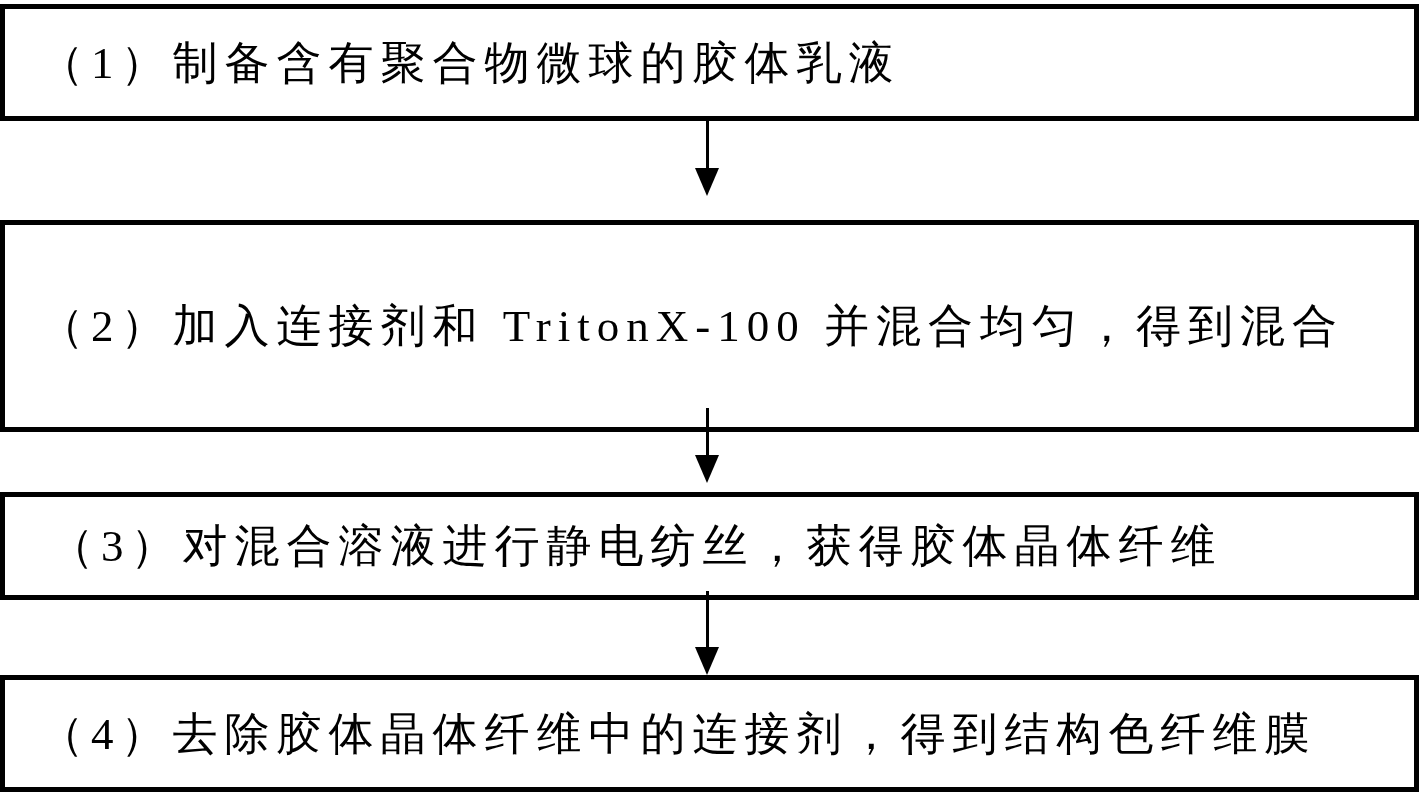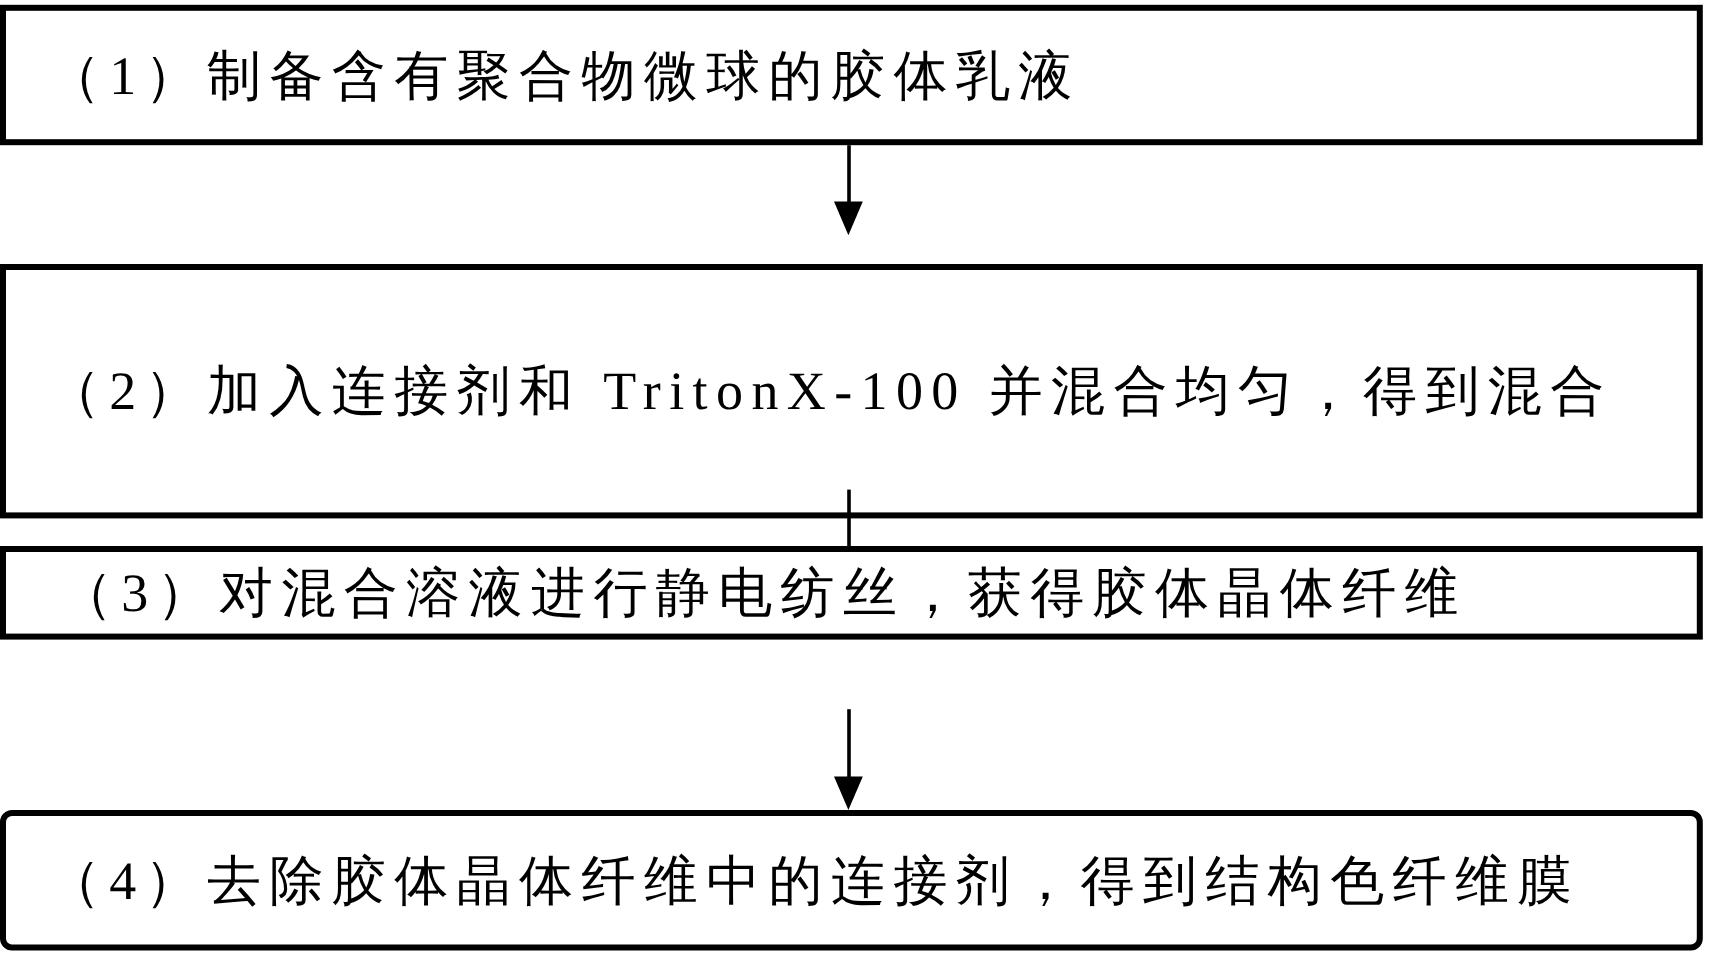--- a/index.html
+++ b/index.html
@@ -31,22 +31,22 @@
   .box .line {
     font-size: 45px;
     letter-spacing: 7px;
     line-height: 88px;
     color: #000000;
     white-space: nowrap;
     font-family: Liberation Serif, serif;
   }
   .b1 { top: 4px;   height: 117px; }
   .b2 { top: 196px; height: 212px; margin-top: 24px; }
-  .b3 { top: 455px; height: 78px; padding-left: 44px; }
-  .b4 { top: 675px; height: 117px; border-radius: 10px; }
+  .b3 { top: 492px; height: 108px; padding-left: 44px; }
+  .b4 { top: 675px; height: 117px; }
 
   .arrow {
     position: absolute;
     left: 693px;
     width: 28px;
   }
   .a1 { top: 121px; height: 75px; }
   .a2 { top: 408px; height: 75px; }
   .a3 { top: 591px; height: 84px; }
 

